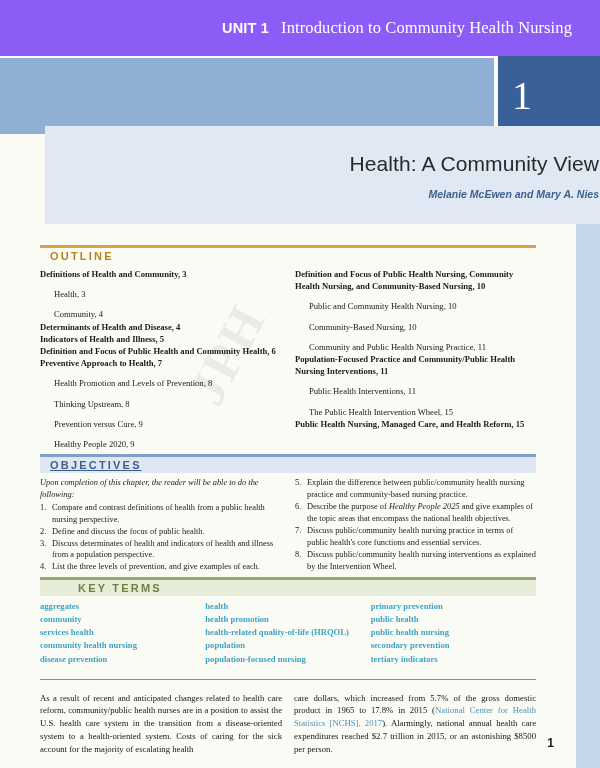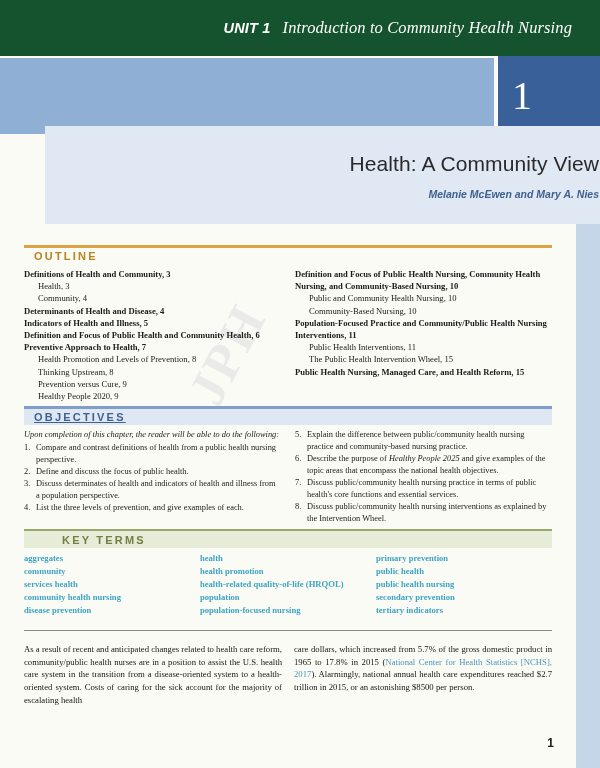--- a/index.html
+++ b/index.html
@@ -28,26 +28,25 @@
     top: 0; right: 0;
     width: 24px; height: 768px;
     background: #c6d6e9;
   }
 
   
   .unit-band {
     position: absolute;
     top: 0; left: 0;
     width: 600px; height: 56px;
-    background: #14532d;
+    background: #8b5cf6;
     display: flex;
     align-items: center;
     justify-content: flex-end;
     padding-right: 28px;
-    font-style: italic;
   }
   .unit-label {
     color: #ffffff;
     font-family: "Liberation Sans", sans-serif;
     font-weight: bold;
     font-size: 14.5px;
     letter-spacing: .2px;
   }
   .unit-title {
     color: #ffffff;
@@ -105,21 +104,21 @@
     font-weight: bold;
     font-size: 10.5px;
     color: #3f6190;
   }
 
   
   .content {
     position: absolute;
     top: 241px; left: 0;
     width: 576px;
-    padding: 0 24px;
+    padding: 0 40px;
   }
 
   
   .sec {
     position: relative;
     margin-top: 4px;
   }
   .sec-head {
     position: relative;
     height: 19px;
@@ -156,21 +155,21 @@
   .cols {
     display: flex;
     gap: 14px;
     margin-top: 4px;
   }
   .col { width: 50%; }
 
   
   .outline-list { font-size: 8.6px; line-height: 1.42; color: #1a1a1a; }
   .ol-1 { font-weight: bold; text-indent: 0; padding-left: 8px; margin-left: -8px; }
-  .ol-2 { padding-left: 14px; }
+  .ol-2 { padding-left: 14px; margin-top: 8px; }
 
   
   .obj-intro {
     font-style: italic;
     font-size: 8.4px;
     line-height: 1.4;
     color: #1a1a1a;
     margin-bottom: 1px;
   }
   .obj-item {
@@ -280,20 +279,21 @@
             <div class="ol-1">Preventive Approach to Health, 7</div>
             <div class="ol-2">Health Promotion and Levels of Prevention, 8</div>
             <div class="ol-2">Thinking Upstream, 8</div>
             <div class="ol-2">Prevention versus Cure, 9</div>
             <div class="ol-2">Healthy People 2020, 9</div>
           </div>
         <div class="col outline-list" id="outline-right">
             <div class="ol-1">Definition and Focus of Public Health Nursing, Community Health Nursing, and Community-Based Nursing, 10</div>
             <div class="ol-2">Public and Community Health Nursing, 10</div>
             <div class="ol-2">Community-Based Nursing, 10</div>
+            <div class="ol-2">Community and Public Health Nursing Practice, 11</div>
             <div class="ol-1">Population-Focused Practice and Community/Public Health Nursing Interventions, 11</div>
             <div class="ol-2">Public Health Interventions, 11</div>
             <div class="ol-2">The Public Health Intervention Wheel, 15</div>
             <div class="ol-1">Public Health Nursing, Managed Care, and Health Reform, 15</div>
           </div>
       </div>
     </div>
 
     <div class="sec sec-objectives">
       <div class="sec-head">

